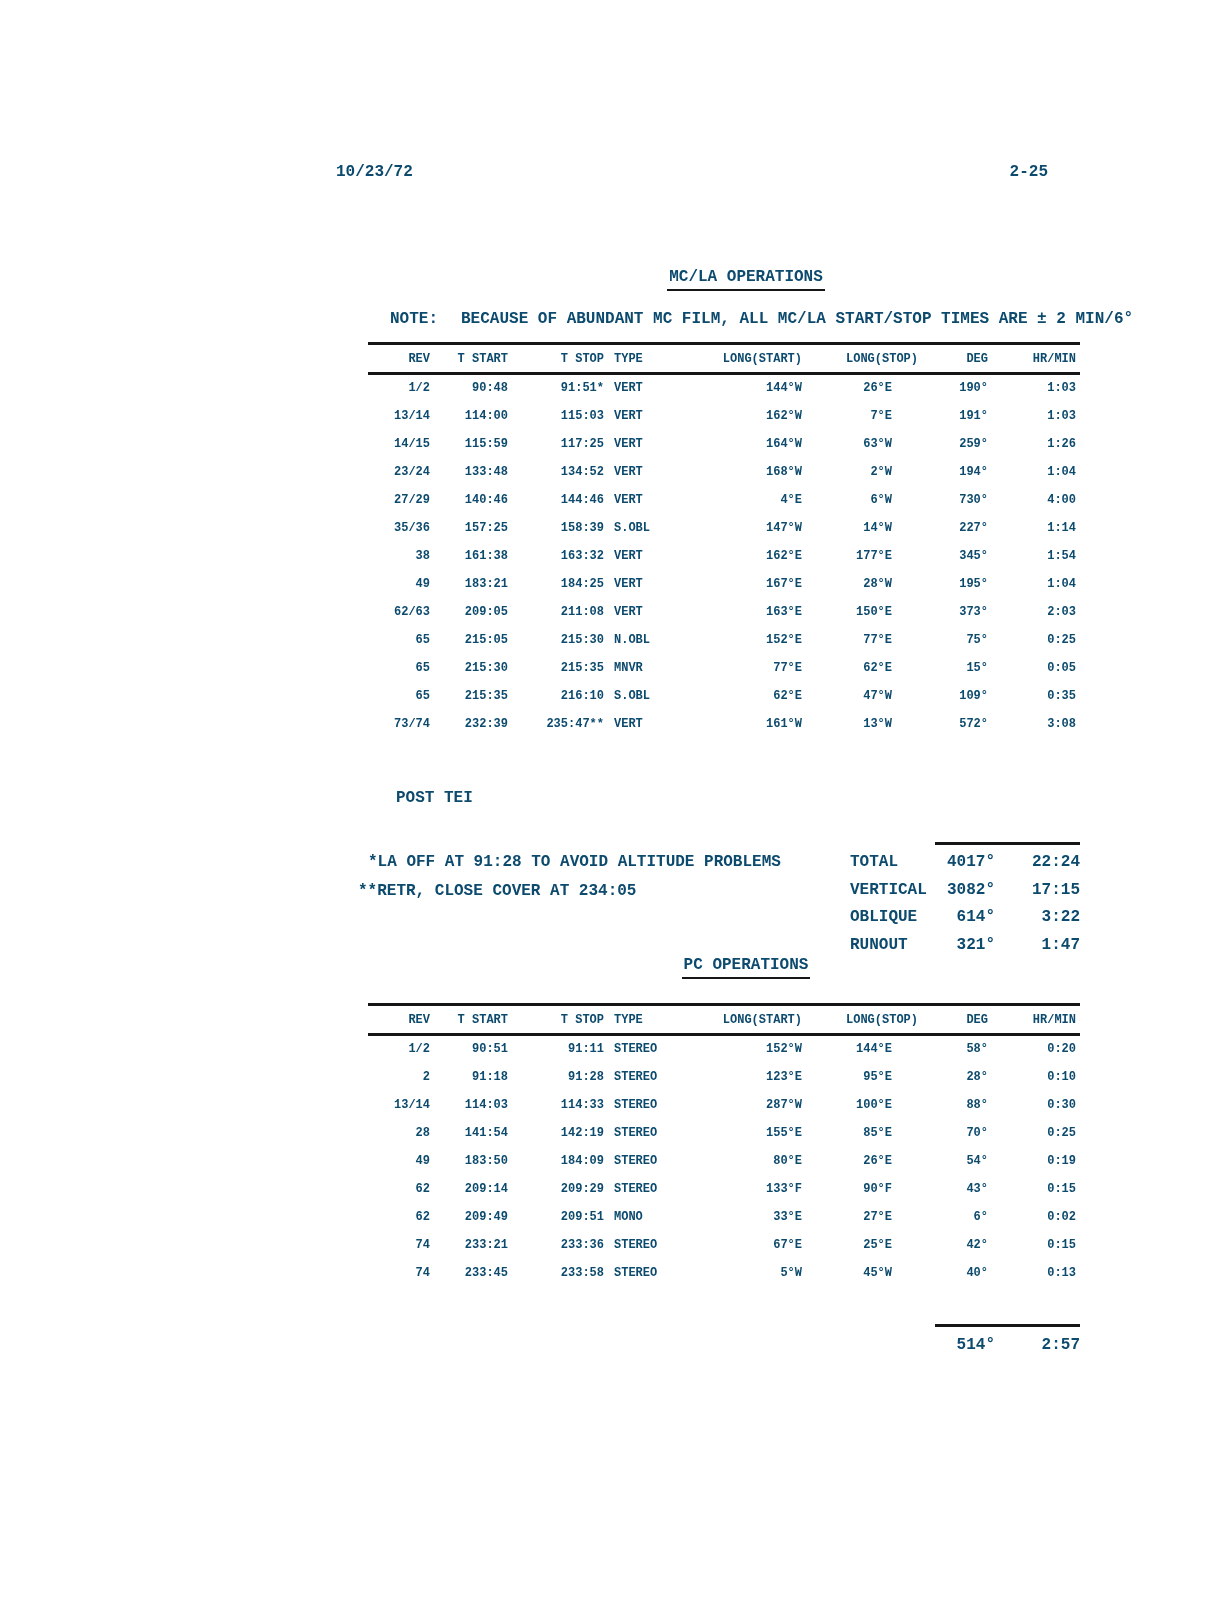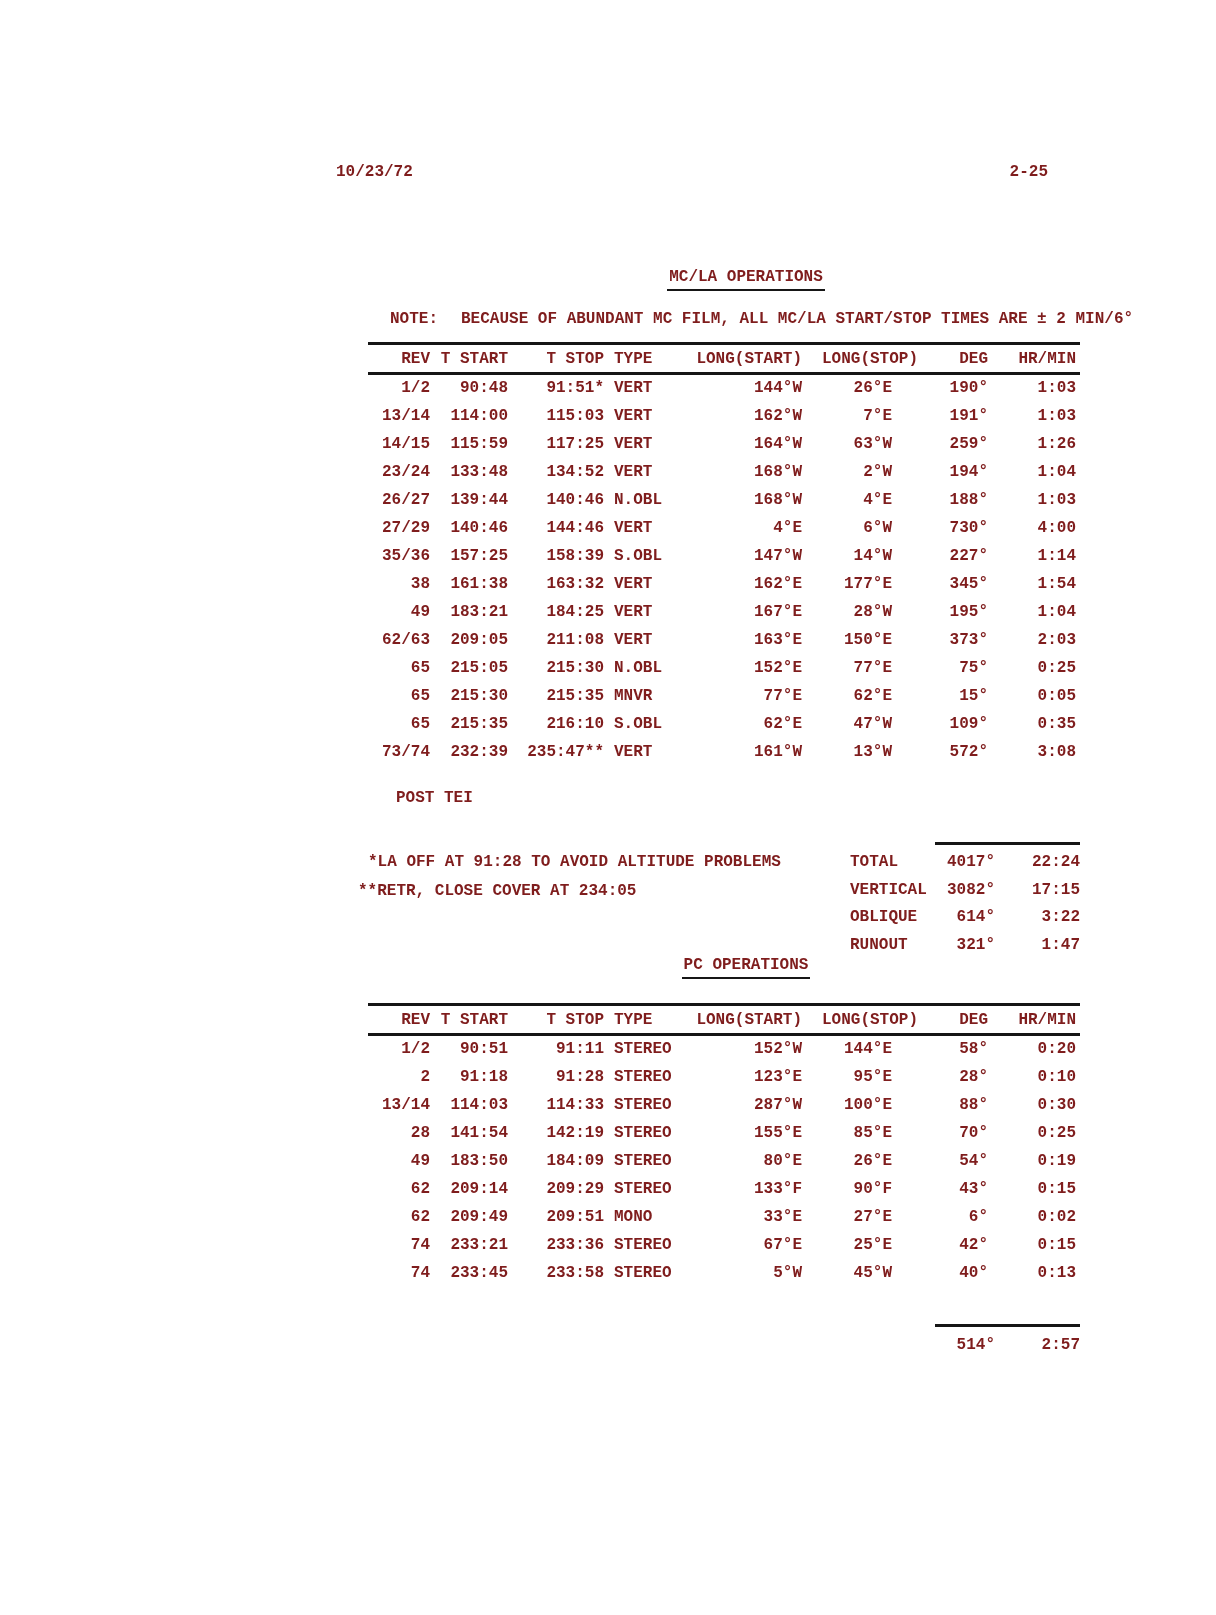--- a/index.html
+++ b/index.html
@@ -1,21 +1,21 @@
 <!DOCTYPE html>
 <html><head>
 <meta charset="utf-8">
 <style>
   * { margin:0; padding:0; box-sizing:border-box; }
   html,body { background:#e8e8e8; }
   .sheet {
     position:relative;
     width:1216px; height:1615px;
     background:#ffffff;
-    color:#7f1d1d;
+    color:#0c4a6e;
     font-family:"Liberation Mono","DejaVu Sans Mono",monospace;
     font-weight:700;
     font-size:16px;
     overflow:hidden;
   }
   
   .topbar {
     position:absolute; left:336px; top:163px; width:712px;
     display:flex; justify-content:space-between;
   }
@@ -25,21 +25,21 @@
   .sec-title .ul { display:inline-block; border-bottom:2px solid #161616; padding:0 2px 3px 2px; }
   .mcla-title { top:268px; }
   .pc-title   { top:956px; }
   
   .note { position:absolute; left:390px; top:310px; white-space:nowrap; }
   .note .note-txt { margin-left:23px; }
   
   table.ops {
     position:absolute; left:368px; width:712px;
     border-collapse:collapse; table-layout:fixed;
-    font-size:16px;
+    font-size:12px;
   }
   #mcla-table { top:342px; }
   #pc-table   { top:1003px; }
   table.ops th, table.ops td { white-space:nowrap; font-weight:700; }
   table.ops thead th {
     border-top:3px solid #161616;
     border-bottom:3px solid #161616;
     height:30px; text-align:right;
   }
   table.ops td { height:28px; text-align:right; }
@@ -141,30 +141,20 @@
         </tr>
         <tr>
           <td class="c0">23/24</td>
           <td class="c1">133:48</td>
           <td class="c2">134:52</td>
           <td class="c3">VERT</td>
           <td class="c4">168°W</td>
           <td class="c5">2°W</td>
           <td class="c6">194°</td>
           <td class="c7">1:04</td>
-        </tr>
-        <tr>
-          <td class="c0">26/27</td>
-          <td class="c1">139:44</td>
-          <td class="c2">140:46</td>
-          <td class="c3">N.OBL</td>
-          <td class="c4">168°W</td>
-          <td class="c5">4°E</td>
-          <td class="c6">188°</td>
-          <td class="c7">1:03</td>
         </tr>
         <tr>
           <td class="c0">27/29</td>
           <td class="c1">140:46</td>
           <td class="c2">144:46</td>
           <td class="c3">VERT</td>
           <td class="c4">4°E</td>
           <td class="c5">6°W</td>
           <td class="c6">730°</td>
           <td class="c7">4:00</td>

